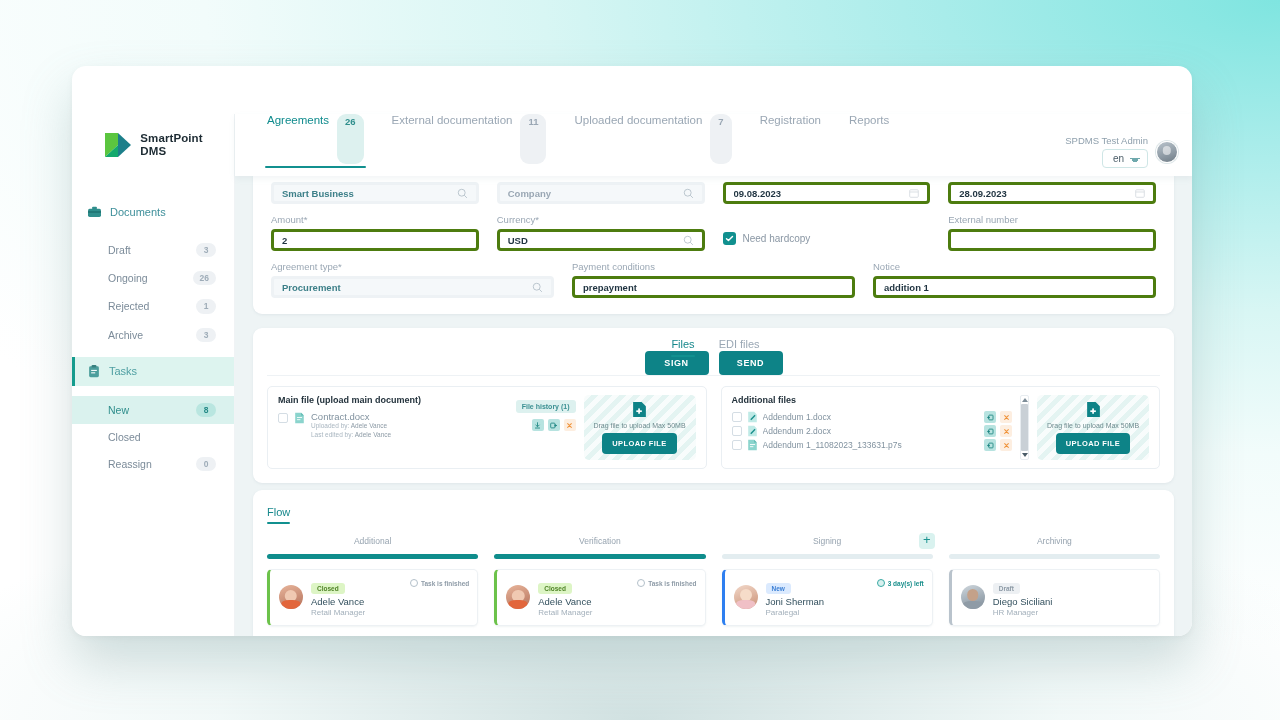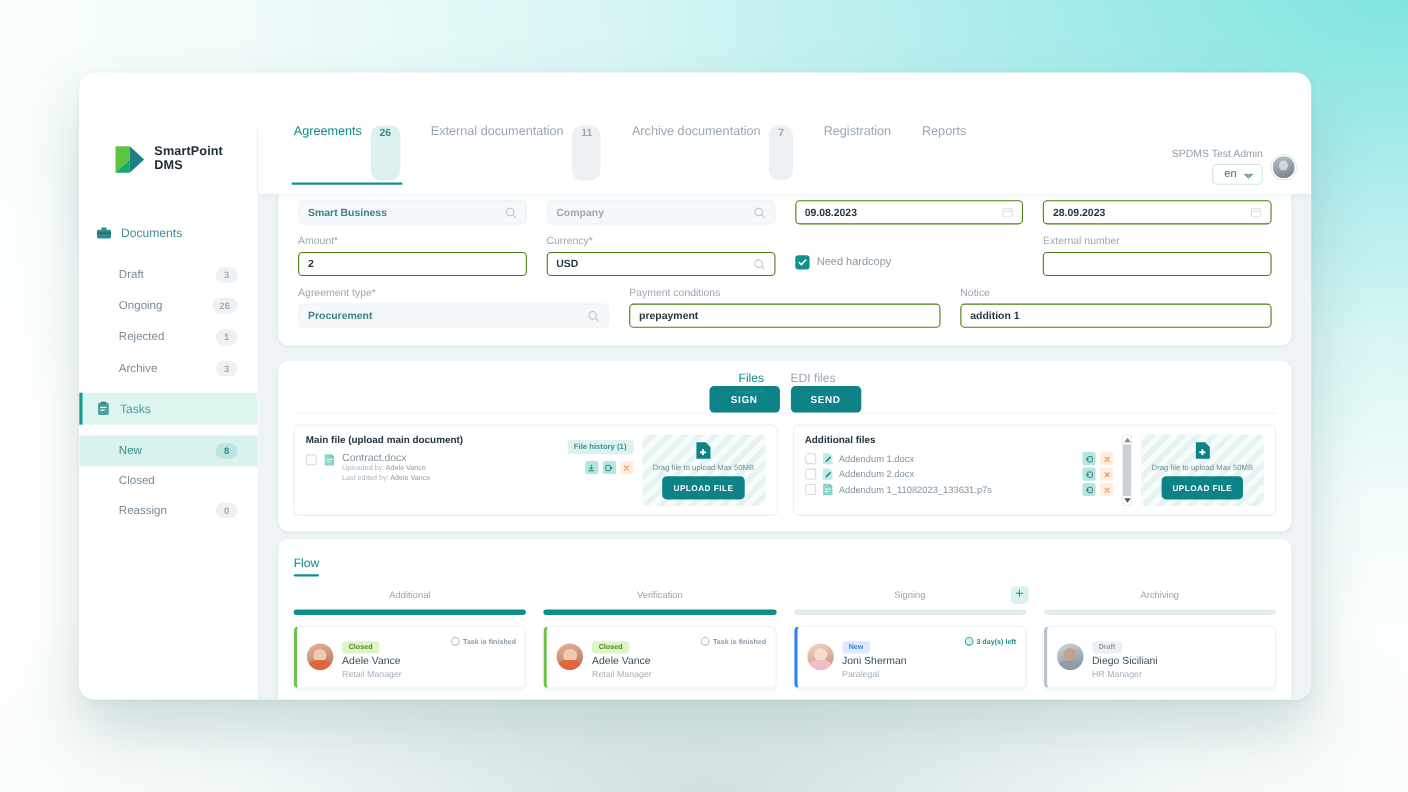--- a/index.html
+++ b/index.html
@@ -67,21 +67,21 @@
     background: linear-gradient(160deg,#b9c4cc 0%, #8e9aa4 60%, #6f7c86 100%);
     border: 1.5px solid #fff; box-shadow: 0 0 0 1px #dde6e8; overflow:hidden; position:relative;
   }
   .avatar::after { content:""; position:absolute; left:50%; top:24%; transform:translateX(-50%);
      width:42%; height:42%; border-radius:50%; background:rgba(255,255,255,.55); }
 
   
   .body-split { flex: 1; display: flex; min-height: 0; }
   
   .sidebar { width: 163px; flex: 0 0 163px; background: #fff; padding-top: 22px; border-right: 1px solid #f0f3f5; }
-  .side-group { display: flex; align-items: flex-end; gap: 9px; padding: 8px 0 8px 16px; cursor: pointer; position: relative; }
+  .side-group { display: flex; align-items: flex-start; gap: 9px; padding: 8px 0 8px 16px; cursor: pointer; position: relative; }
   .side-group.active { background: #ddf4ef; }
   .side-group.active::before { content:""; position: absolute; left: 0; top: 0; bottom: 0; width: 3px; background: #149b8d; }
   .side-group .sg-label { font-size: 11px; color: #4f9fa2; }
   .side-group.teal-label .sg-label { color: #3e8f9a; }
   .side-item {
     display: flex; align-items: center; justify-content: space-between;
     padding: 7px 18px 7px 36px; font-size: 10.5px; color: #7b8b99; cursor: pointer;
   }
   .side-item.active { background: #daf2ee; color: #2f8e8c; }
   .side-badge {
@@ -94,21 +94,21 @@
   
   .content { flex: 1; background: #eef4f5; padding: 0 18px 0 18px; overflow: hidden; position: relative; }
   .card { background: #fff; border-radius: 9px; box-shadow: 0 1px 3px rgba(120,150,160,.13); }
 
   
   .form-card { margin-top: 0; padding: 0 18px 16px 18px; position: relative; top: -8px; }
   .form-grid { display: grid; grid-template-columns: 1fr 1fr 1fr; column-gap: 18px; }
   .fg { margin-top: 10px; }
   .flabel { font-size: 9.5px; color: #9aa7b4; margin-bottom: 4px; display:block; }
   .finput {
-    height: 22px; border: 1px solid #4d7c0f; border-radius: 4px; background: #fff;
+    height: 22px; border: 3px solid #4d7c0f; border-radius: 4px; background: #fff;
     display: flex; align-items: center; padding: 0 8px; font-size: 9.5px; color: #1f3340; font-weight: bold;
     position: relative;
   }
   .finput.filled-grey { background: #f5f8fa; border-color: #eef2f5; color:#3c7f88; }
   .finput.placeholder { color: #9aa7b4; font-weight: bold; }
   .finput .val { flex: 1; overflow:hidden; white-space:nowrap; }
   .icon-search { width: 11px; height: 11px; opacity:.6; }
   .icon-cal { width: 10px; height: 10px; opacity:.45; }
   .row-top { display: grid; grid-template-columns: 1fr 1fr 1fr 1fr; column-gap: 18px; }
   .check-row { display: flex; align-items: center; gap: 7px; margin-top: 18px; }
@@ -226,21 +226,21 @@
       <div class="tabs">
         <div class="tab active">
           <span>Agreements</span>
           <span class="pill">26</span>
         </div>
         <div class="tab">
           <span>External documentation</span>
           <span class="pill">11</span>
         </div>
         <div class="tab">
-          <span>Archive documentation</span>
+          <span>Uploaded documentation</span>
           <span class="pill">7</span>
         </div>
         <div class="tab">
           <span>Registration</span>
         </div>
         <div class="tab">
           <span>Reports</span>
         </div>
       </div>
 

